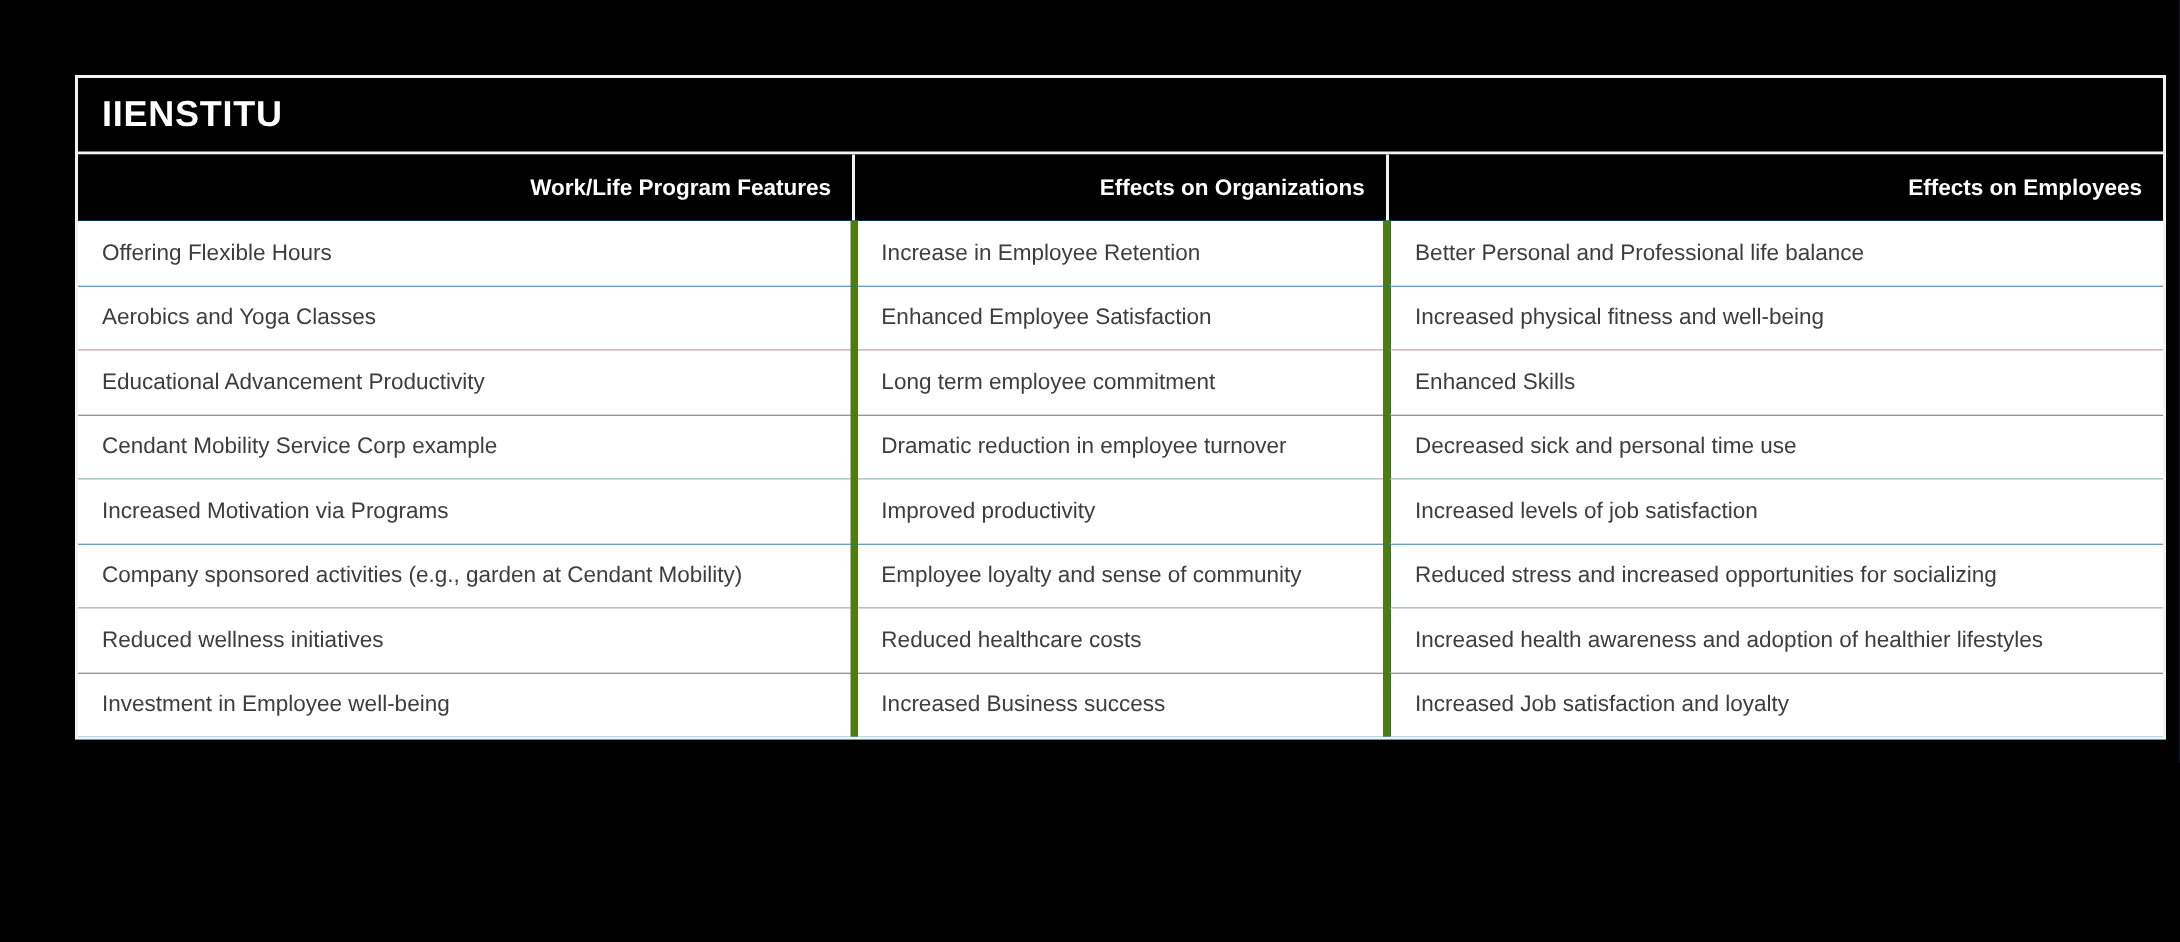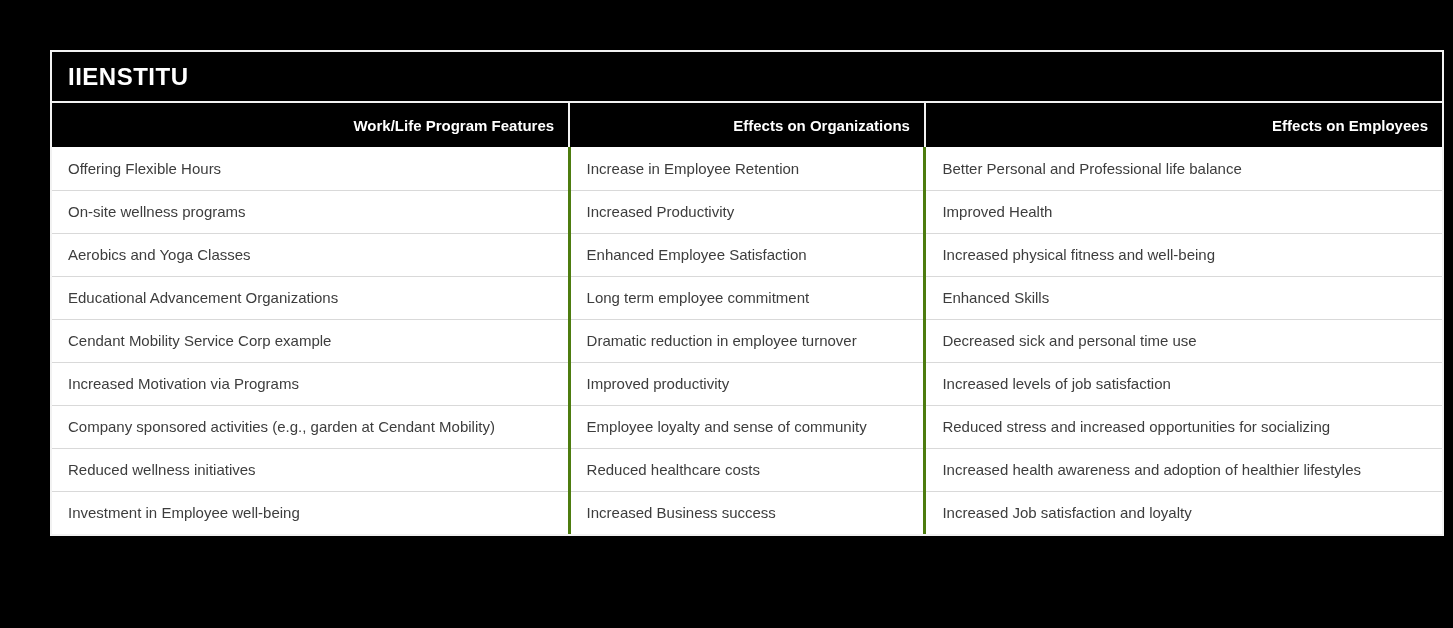--- a/index.html
+++ b/index.html
@@ -60,21 +60,21 @@
   }
   thead th:first-child { border-left: none; }
 
   tbody td {
     background: #ffffff;
     color: #3d3d3d;
     font-size: 15px;
     height: 43px;
     padding: 0 14px 0 16px;
     border-top: 1px solid #d9d9d9;
-    border-left: 3px solid #4d7c0f;
+    border-left: 5px solid #4d7c0f;
     vertical-align: middle;
     white-space: nowrap;
     overflow: hidden;
   }
   tbody tr:first-child td { border-top: none; }
   tbody td:first-child { border-left: none; }
 </style>
 </head>
 <body>
 
@@ -98,31 +98,26 @@
       </tr>
     </thead>
     <tbody id="table-body">
 
     <tr>
           <td>Offering Flexible Hours</td>
           <td>Increase in Employee Retention</td>
           <td>Better Personal and Professional life balance</td>
         </tr>
         <tr>
-          <td>On-site wellness programs</td>
-          <td>Increased Productivity</td>
-          <td>Improved Health</td>
-        </tr>
-        <tr>
           <td>Aerobics and Yoga Classes</td>
           <td>Enhanced Employee Satisfaction</td>
           <td>Increased physical fitness and well-being</td>
         </tr>
         <tr>
-          <td>Educational Advancement Organizations</td>
+          <td>Educational Advancement Productivity</td>
           <td>Long term employee commitment</td>
           <td>Enhanced Skills</td>
         </tr>
         <tr>
           <td>Cendant Mobility Service Corp example</td>
           <td>Dramatic reduction in employee turnover</td>
           <td>Decreased sick and personal time use</td>
         </tr>
         <tr>
           <td>Increased Motivation via Programs</td>

